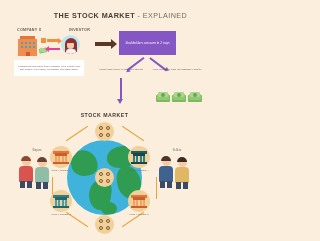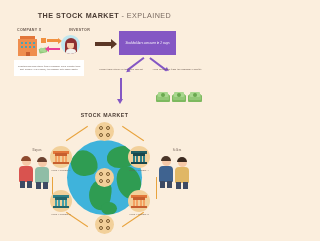--- a/index.html
+++ b/index.html
@@ -6,21 +6,21 @@
   body{
     width:209px;height:241px;overflow:hidden;
     background:#fbeedd;
     font-family:"Liberation Sans", sans-serif;
     position:relative;
   }
   .stage{position:absolute;inset:0;}
 
   
   .title{
-    position:absolute;top:11px;left:0;width:209px;
+    position:absolute;top:11px;left:16px;width:209px;
     text-align:center;font-size:7.2px;letter-spacing:.45px;
     color:#4a3b33;white-space:nowrap;
   }
   .title .bold{font-weight:bold;}
   .title .light{color:#7a6a60;}
 
   
   .lbl-company{
     position:absolute;left:17px;top:28px;font-size:3.6px;
     letter-spacing:.35px;color:#6d5c52;font-weight:bold;

